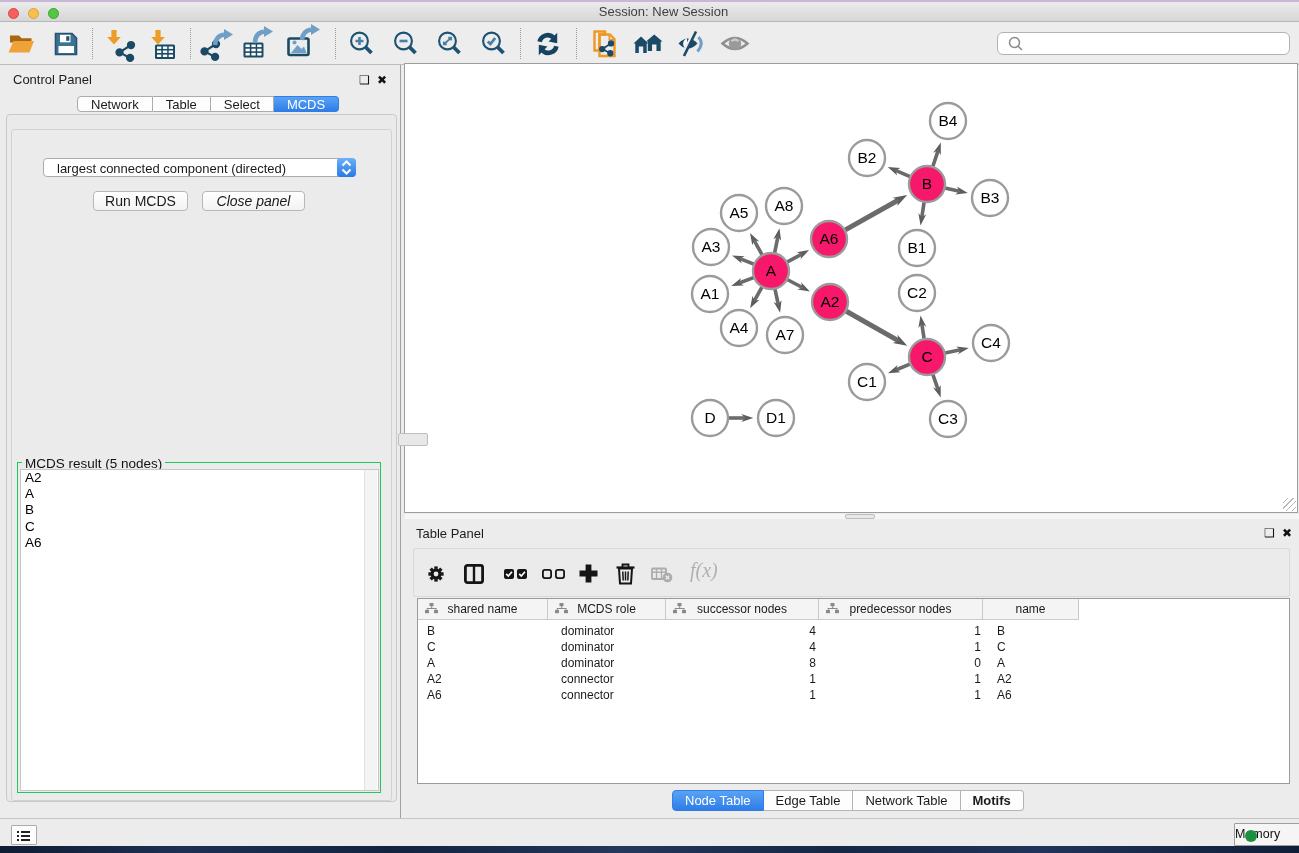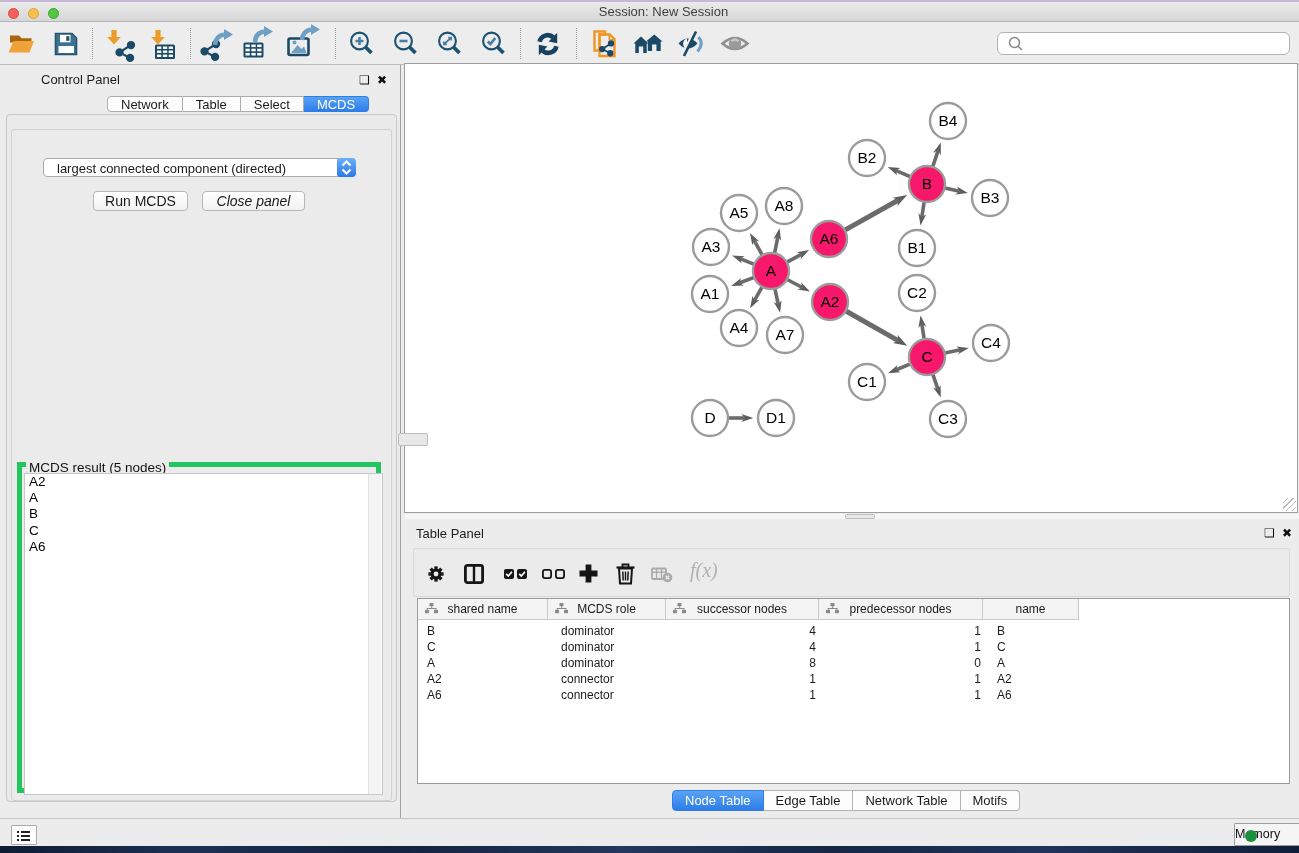--- a/index.html
+++ b/index.html
@@ -19,40 +19,40 @@
 
 
 #toolbar { left:0; top:22px; width:1299px; height:43px; background:#ededed; border-bottom:1px solid #bcbcbc; }
 .tsep { position:absolute; top:6px; height:31px; width:0; border-left:1px dotted #9a9a9a; }
 .ticon { position:absolute; top:8px; width:28px; height:28px; overflow:visible; }
 #searchbox { position:absolute; left:997px; top:10px; width:293px; height:23px; background:#fff;
   border:1px solid #b3b3b3; border-radius:6px; }
 
 
 #cpanel { left:0; top:65px; width:401px; height:753px; background:#ececec; border-right:1px solid #a0a0a0; }
-#cpanel .hdr { position:absolute; left:13px; top:7px; font-size:13px; color:#1d1d1d;margin-left:28px; }
+#cpanel .hdr { position:absolute; left:13px; top:7px; font-size:13px; color:#1d1d1d; }
 .winbtn { position:absolute; top:8px; font-size:12px; color:#111; }
 #cptabs { position:absolute; left:77px; top:31px; height:18px; }
 .tab { float:left; height:16px; line-height:16px; padding:0 13px; font-size:13px; color:#1b1b1b;
   background:#fdfdfd; border:1px solid #ababab; border-left:none; }
-.tab.first { border-left:1px solid #ababab; border-radius:4px 0 0 4px;margin-left:30px; }
+.tab.first { border-left:1px solid #ababab; border-radius:4px 0 0 4px; }
 .tab.sel { background:linear-gradient(#59a3f4,#2e7de8); color:#fff; border-color:#2e7de8; border-radius:0 4px 4px 0; }
 #cpbody { position:absolute; left:6px; top:49px; width:391px; height:688px;
   background:#eaeaea; border:1px solid #c9c9c9; border-radius:4px; }
 #cpinner { position:absolute; left:4px; top:14px; width:381px; height:672px;
   background:#ebebeb; border:1px solid #d2d2d2; border-radius:3px; }
 #optlabel { position:absolute; left:0; top:70px; width:403px; text-align:center; font-size:15px; color:#1a1a1a; }
 #combo { position:absolute; left:43px; top:93px; width:313px; height:19px; background:#fff;
   border:1px solid #ababab; border-radius:4px; }
 #combo .ctext { position:absolute; left:13px; top:1px; font-size:13px; color:#1a1a1a; line-height:17px; }
 #combo .stepper { position:absolute; right:-1px; top:-1px; width:19px; height:19px; border-radius:3px 4px 4px 3px;
   background:linear-gradient(#6cb0f7,#2a79e8); }
 .btn { position:absolute; height:20px; background:linear-gradient(#ffffff,#f2f2f2); border:1px solid #b7b7b7;
   border-radius:4px; font-size:14px; color:#1a1a1a; text-align:center; line-height:19px; }
-#fieldset { position:absolute; left:17px; top:397px; width:364px; height:331px; border:5px solid #22c55e; }
+#fieldset { position:absolute; left:17px; top:397px; width:364px; height:331px; border:1px solid #22c55e; }
 #fieldset .legend { position:absolute; left:4px; top:-7px; background:#ebebeb; padding:0 3px; font-size:13.5px; color:#111; }
 #mcdslist { position:absolute; left:2px; top:6px; width:359px; height:322px; background:#fff; border:1px solid #c7c7c7; }
 #mcdslist .sb { position:absolute; right:1px; top:0; width:13px; height:100%; background:#f4f4f4; border-left:1px solid #e2e2e2; }
 #mcdslist .item { padding-left:4px; font-size:13.5px; color:#000; height:16.2px; line-height:16.2px; }
 
 
 #statusbar { left:0; top:818px; width:1299px; height:28px; background:#ececec; border-top:1px solid #c4c4c4; }
 #hambtn { position:absolute; left:11px; top:6px; width:26px; height:20px; background:#fdfdfd;
   border:1px solid #ababab; border-radius:1px; }
 #membtn { position:absolute; left:1234px; top:4px; width:74px; height:23px; background:#f5f5f5;
@@ -80,21 +80,21 @@
 #ttable { position:absolute; left:13px; top:85px; width:873px; height:186px; background:#fff; border:1px solid #9b9b9b; }
 #thead { position:absolute; left:0; top:0; width:661px; height:21px; background:#f4f4f4; border-bottom:1px solid #cccccc; }
 .hcell { position:absolute; top:0; height:21px; border-right:1px solid #c9c9c9; font-size:12px; color:#1b1b1b;
   text-align:center; line-height:21px; }
 .trow { position:absolute; font-size:12px; color:#1b1b1b; height:16px; line-height:16px; }
 #ttabs { position:absolute; left:268px; top:277px; height:21px; }
 .ttab { float:left; height:21px; line-height:20px; padding:0 12px; font-size:13px; color:#1b1b1b;
   background:#fdfdfd; border:1px solid #b3b3b3; border-left:none; }
 .ttab.sel { background:linear-gradient(#59a3f4,#2e7de8); color:#fff; border-color:#2e7de8; border-radius:4px 0 0 4px;
   border-left:1px solid #2e7de8; }
-.ttab.last { border-radius:0 4px 4px 0; }
+.ttab.last { border-radius:0 4px 4px 0;font-weight:bold; }
 svg text { font-family:"Liberation Sans", sans-serif; }
 </style>
 </head>
 <body>
 <div class="abs" id="topline"></div>
 <div class="abs" id="titlebar">
   <div class="title">Session: New Session</div>
   <div class="tl r" style="left:7.5px;"></div>
   <div class="tl y" style="left:27.5px;"></div>
   <div class="tl g" style="left:47.5px;"></div>

